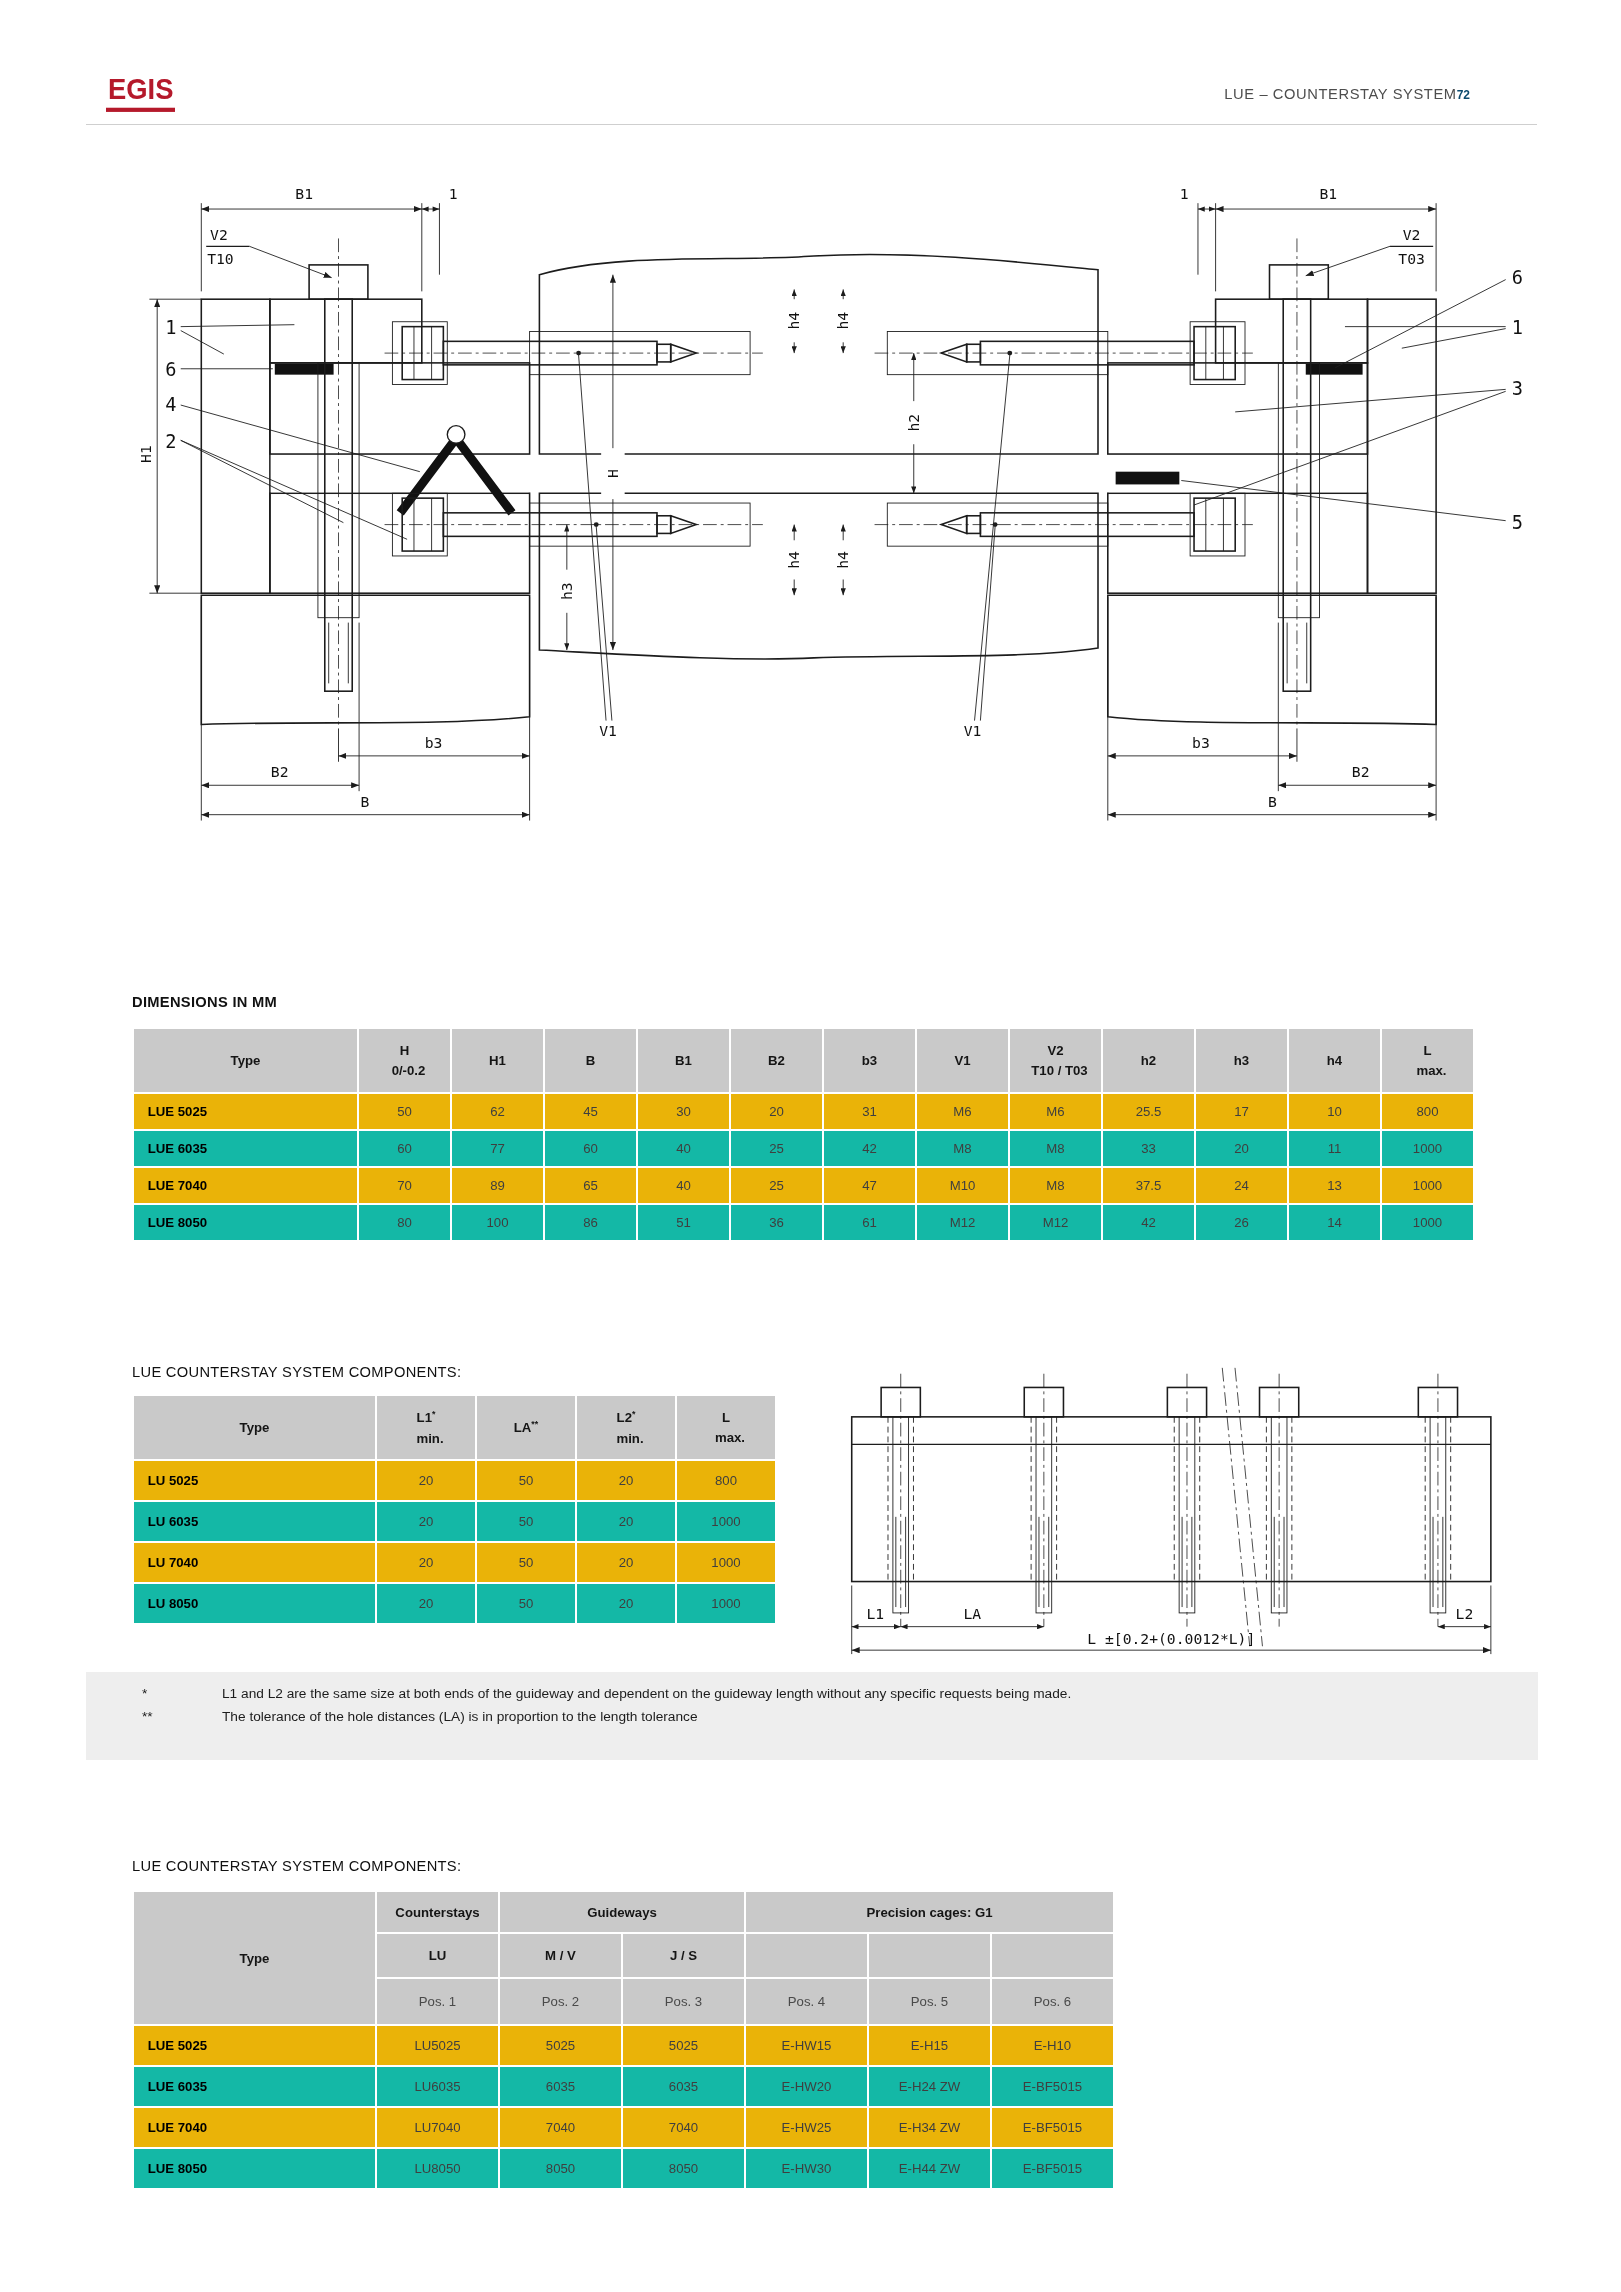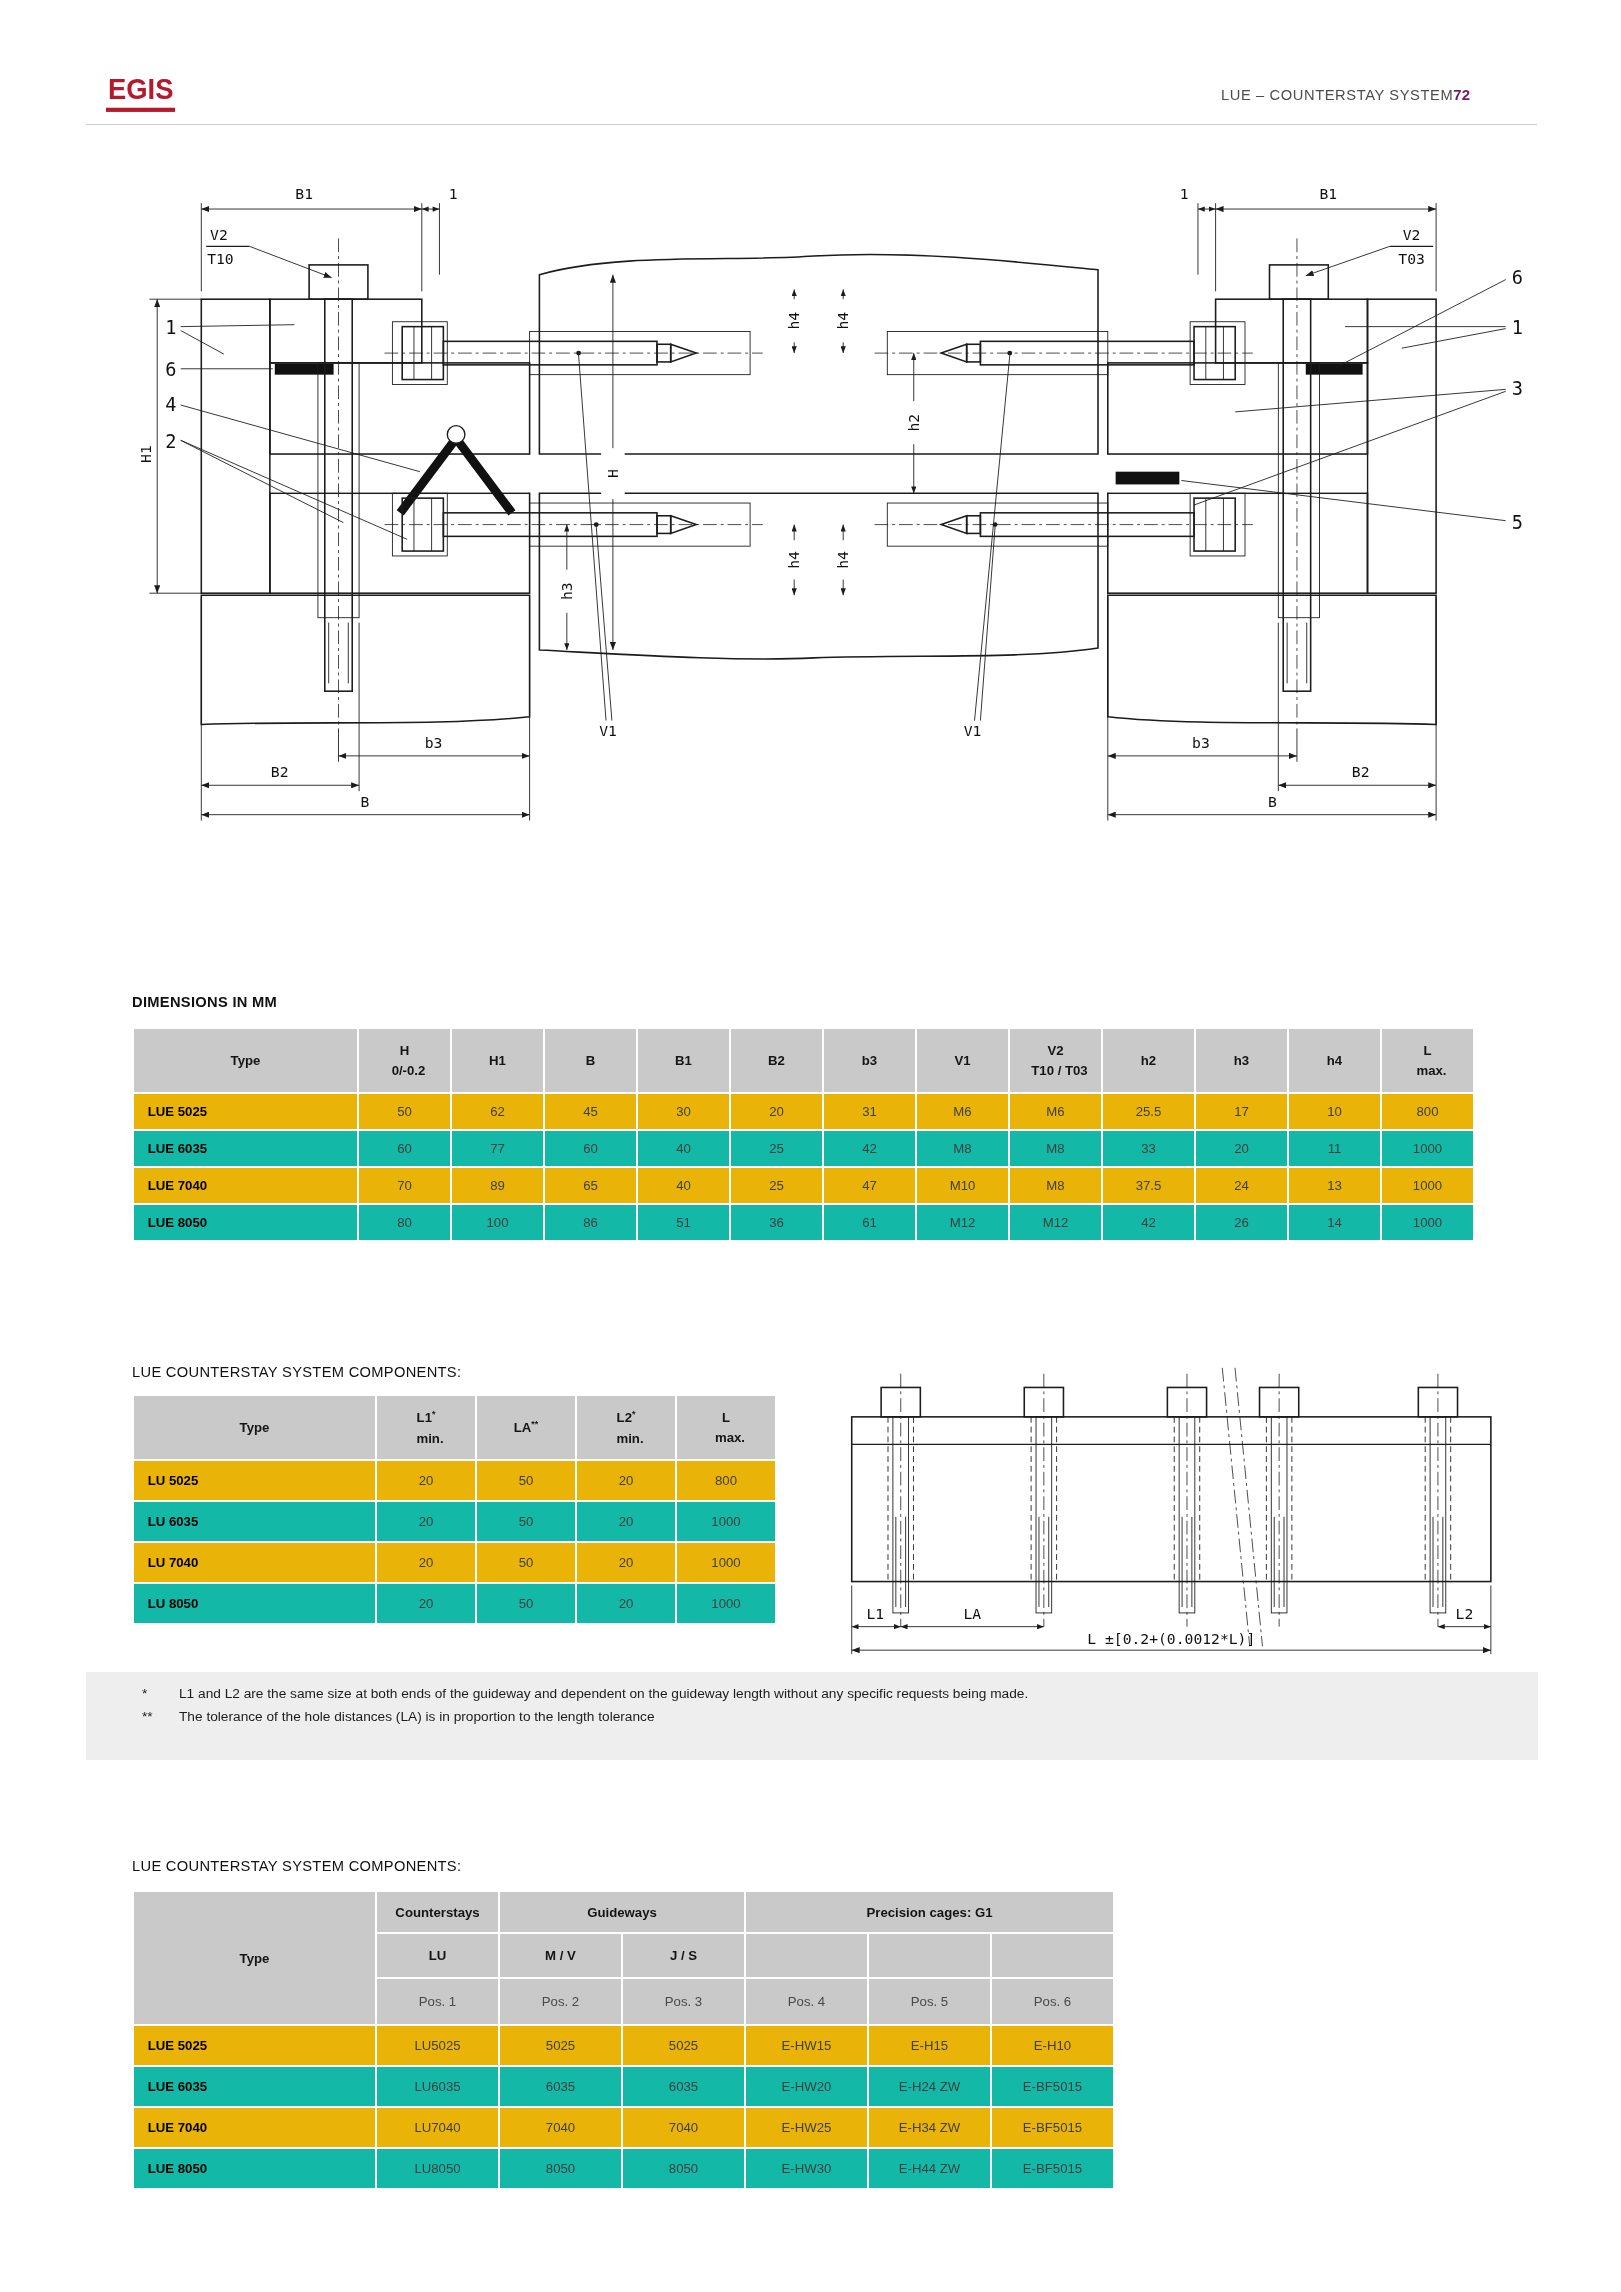--- a/index.html
+++ b/index.html
@@ -7,21 +7,21 @@
        font-family:"Liberation Sans", sans-serif;color:#111;overflow:hidden;}
   .abs{position:absolute;}
 
   
   .logo{left:106px;top:74px;font-weight:800;font-size:27.4px;letter-spacing:0px;
         color:#b5192b;border-bottom:4.9px solid #b5192b;padding:0 2px 1px 2px;
         transform:scaleY(1.05);}
   .hdr-right{left:0;top:86px;width:1470px;display:flex;justify-content:flex-end;
              align-items:baseline;}
   .hdr-title{font-size:14.7px;color:#4d4d4d;letter-spacing:0.6px;}
-  .hdr-page{font-size:15px;font-weight:700;color:#701a75;}
+  .hdr-page{font-size:12px;font-weight:700;color:#0c4a6e;}
   .hdr-rule{left:86px;top:124px;width:1451px;height:0;border-top:1px solid #cfcfcf;}
 
   
   .sect{font-size:14.7px;color:#111;letter-spacing:0.3px;}
 
   
   table{border-collapse:separate;border-spacing:2.9px;table-layout:fixed;}
   td{font-size:13.2px;vertical-align:middle;text-align:center;padding:0;}
   .hc{background:#c9c9c9;font-weight:700;color:#151515;}
   .hc .l2{margin-top:4.9px;padding-left:8px;}
@@ -39,21 +39,21 @@
   .t3 tr.h1r td{height:40px;}
   .t3 tr.h2r td{height:43px;}
   .t3 tr.h3r td{height:45px;}
   sup{font-size:8.8px;}
 
   
   .notes{left:86px;top:1672px;width:1452px;height:88px;background:#eeeeee;}
   .note-row{display:flex;margin-top:8.8px;font-size:13.7px;color:#1c1c1c;}
   .note-row:first-child{margin-top:13.7px;}
   .note-mark{width:37px;padding-left:56px;flex:none;}
-  .note-text{flex:1;padding-right:39px;}
+  .note-text{flex:1;padding-right:39px;margin-left:43px;}
 
   
   .oln{fill:none;stroke:#1c1c1c;stroke-width:1.6;}
   .thin{stroke:#1c1c1c;stroke-width:0.9;fill:none;}
   .dim{stroke:#1c1c1c;stroke-width:0.9;fill:none;
        marker-start:url(#arr);marker-end:url(#arr);}
   .dim2{stroke:#1c1c1c;stroke-width:0.9;fill:none;
        marker-start:url(#arr2);marker-end:url(#arr2);}
   .cl{stroke:#1c1c1c;stroke-width:0.8;stroke-dasharray:14 4 3 4;fill:none;}
   .dsh{stroke:#1c1c1c;stroke-width:0.9;stroke-dasharray:6 4;fill:none;}

